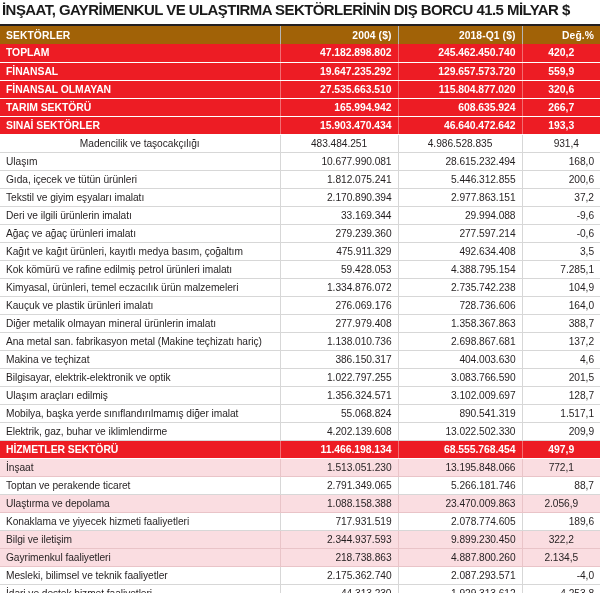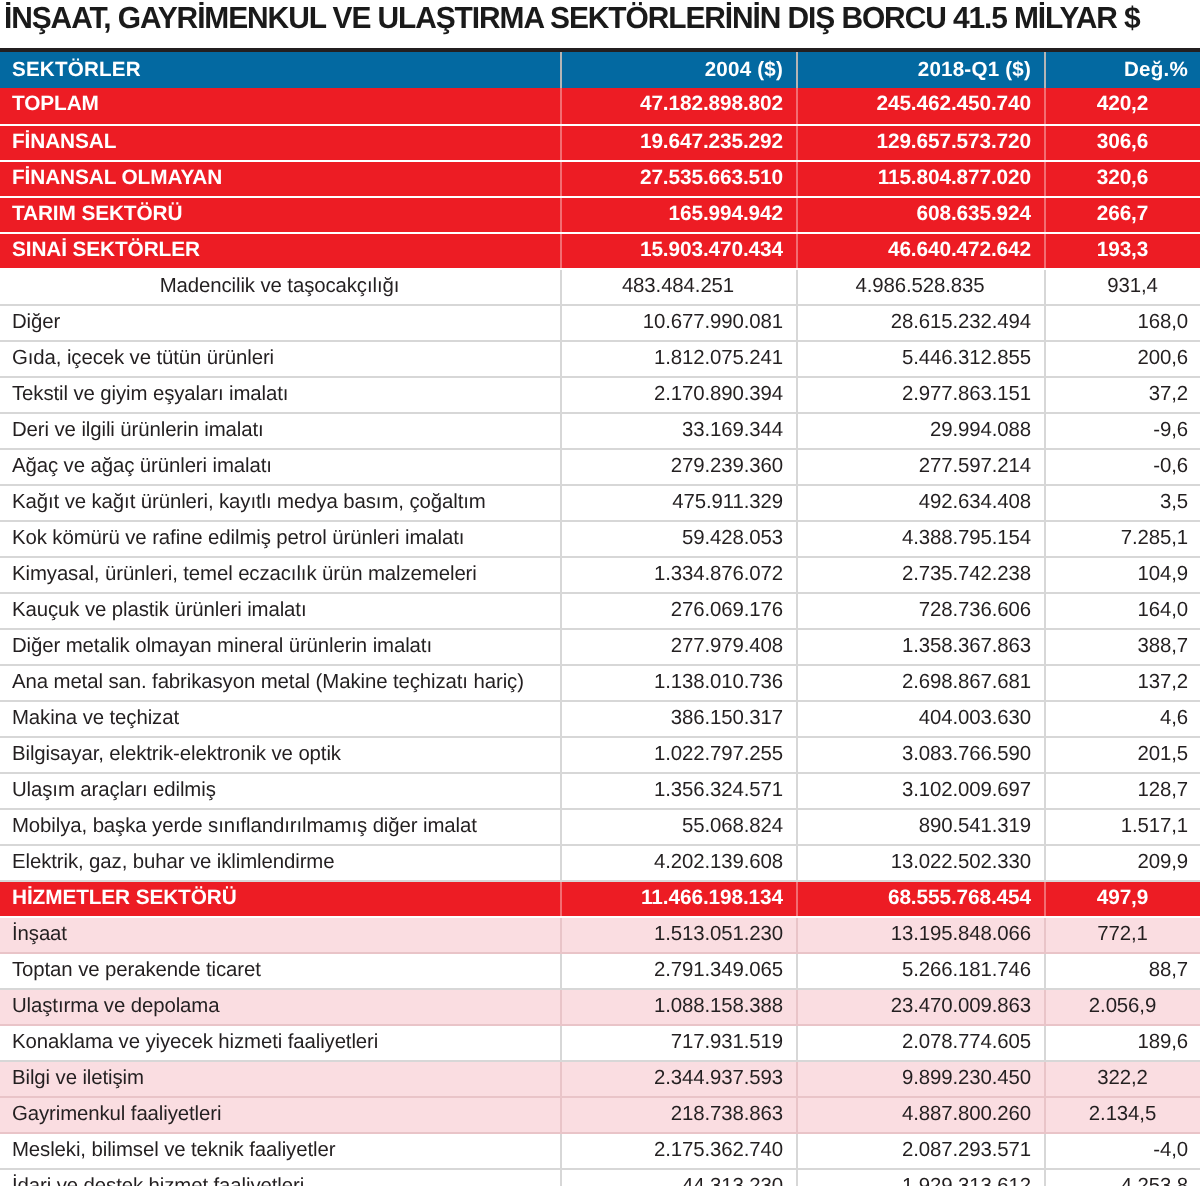--- a/index.html
+++ b/index.html
@@ -64,21 +64,21 @@
     height: 18px;
     padding: 0 6px;
     box-sizing: border-box;
     vertical-align: middle;
     overflow: hidden;
     white-space: nowrap;
   }
 
   
   tr.head th {
-    background: #0369a1;
+    background: #a16207;
     color: #ffffff;
     font-weight: bold;
     font-size: 10.3px;
     letter-spacing: 0.1px;
     border-right: 1px solid #b5b5b5;
   }
   tr.head th.sector-h { text-align: left; }
   tr.head th.num-h { text-align: right; }
   tr.head th:last-child { border-right: none; }
 
@@ -148,21 +148,21 @@
         <tr class="red">
           <td class="sector">TOPLAM</td>
           <td class="num">47.182.898.802</td>
           <td class="num">245.462.450.740</td>
           <td class="num">420,2</td>
         </tr>
         <tr class="red">
           <td class="sector">FİNANSAL</td>
           <td class="num">19.647.235.292</td>
           <td class="num">129.657.573.720</td>
-          <td class="num">306,6</td>
+          <td class="num">559,9</td>
         </tr>
         <tr class="red">
           <td class="sector">FİNANSAL OLMAYAN</td>
           <td class="num">27.535.663.510</td>
           <td class="num">115.804.877.020</td>
           <td class="num">320,6</td>
         </tr>
         <tr class="red">
           <td class="sector">TARIM SEKTÖRÜ</td>
           <td class="num">165.994.942</td>
@@ -175,21 +175,21 @@
           <td class="num">46.640.472.642</td>
           <td class="num">193,3</td>
         </tr>
         <tr class="norm first-body">
           <td class="sector">Madencilik ve taşocakçılığı</td>
           <td class="num">483.484.251</td>
           <td class="num">4.986.528.835</td>
           <td class="num">931,4</td>
         </tr>
         <tr class="norm">
-          <td class="sector">Diğer</td>
+          <td class="sector">Ulaşım</td>
           <td class="num">10.677.990.081</td>
           <td class="num">28.615.232.494</td>
           <td class="num">168,0</td>
         </tr>
         <tr class="norm">
           <td class="sector">Gıda, içecek ve tütün ürünleri</td>
           <td class="num">1.812.075.241</td>
           <td class="num">5.446.312.855</td>
           <td class="num">200,6</td>
         </tr>

